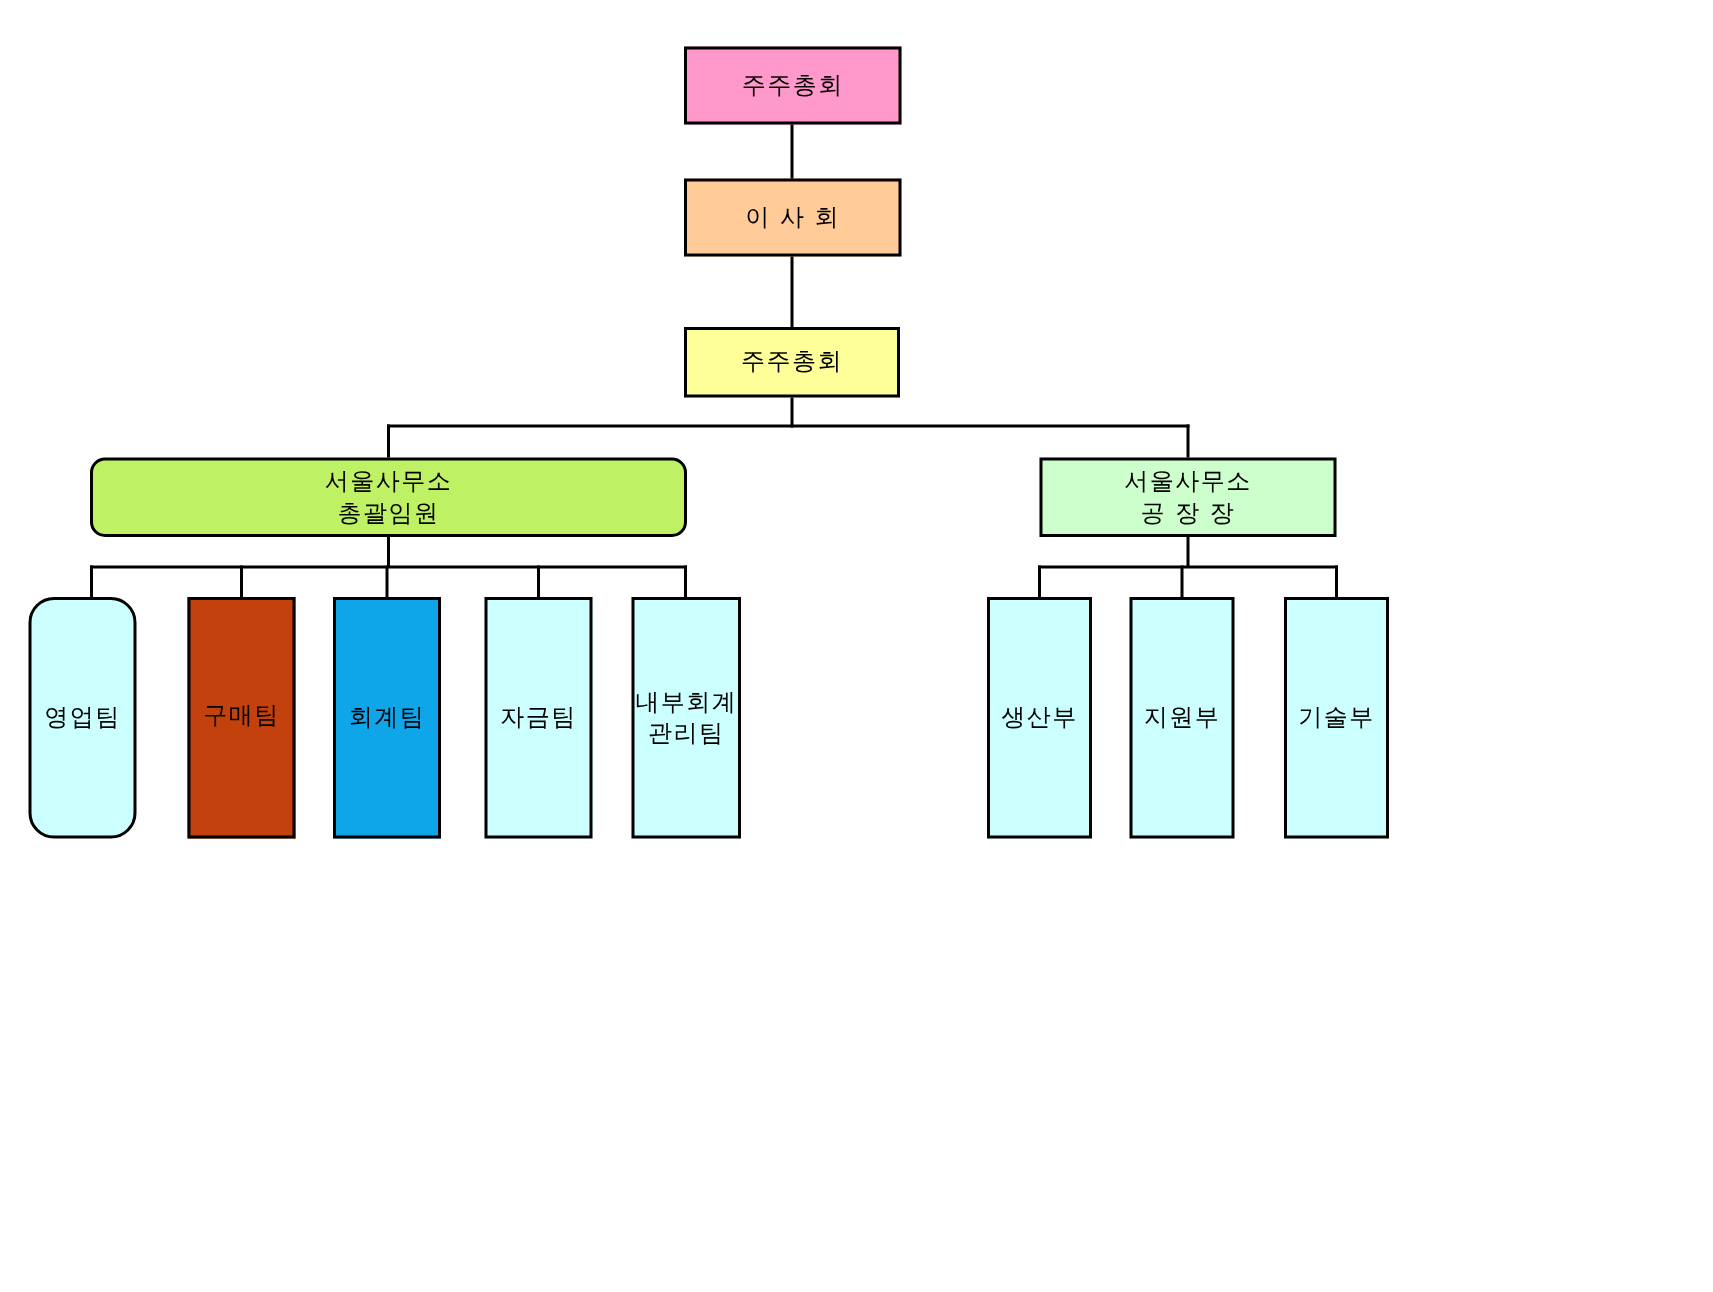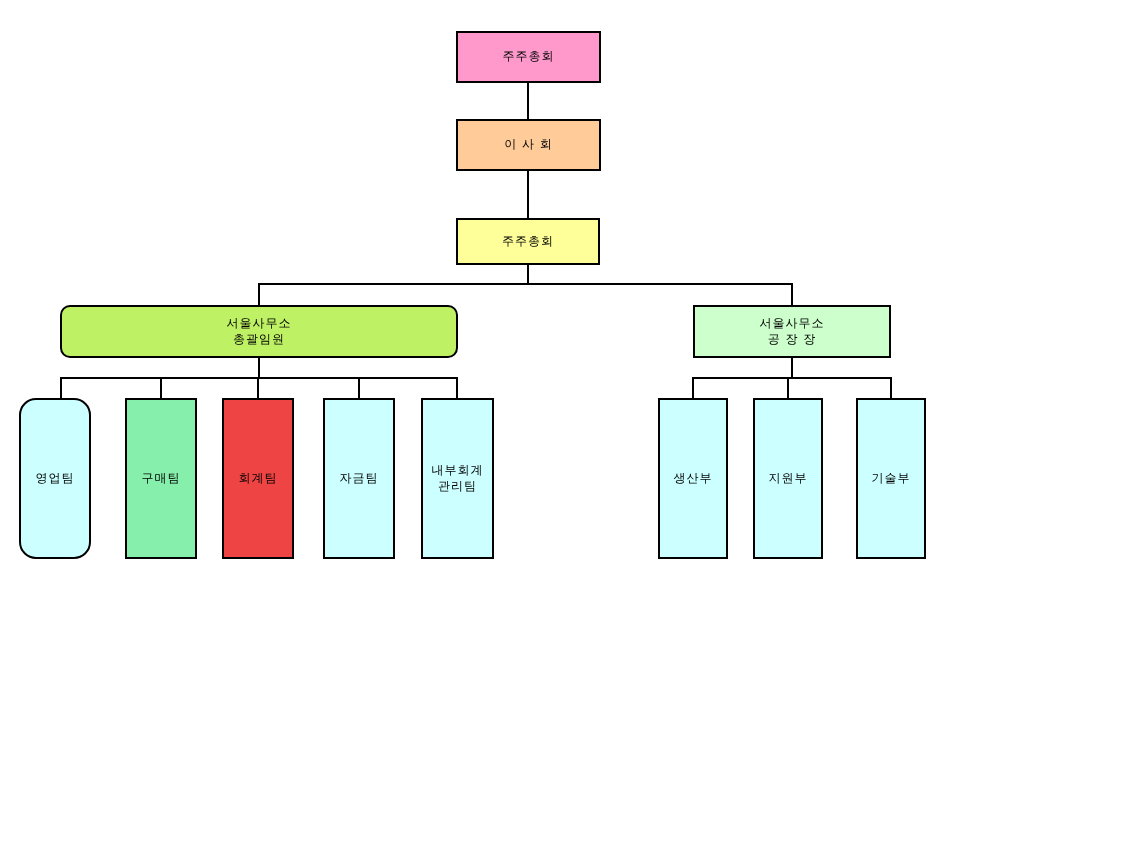--- a/index.html
+++ b/index.html
@@ -16,21 +16,21 @@
     overflow: hidden;
   }
   .node {
     position: absolute;
     box-sizing: border-box;
     border: 2px solid #000000;
     display: flex;
     align-items: center;
     justify-content: center;
     text-align: center;
-    font-size: 12px;
+    font-size: 16px;
     line-height: 1.3;
     color: #000000;
     white-space: pre-line;
     letter-spacing: 1px;
   }
   .vline { position: absolute; width: 2px; background: #000000; }
   .hline { position: absolute; height: 2px; background: #000000; }
 
   
   .b-shareholders { left: 456px; top: 31px;  width: 145px; height: 52px; }
@@ -63,22 +63,22 @@
 
   <div class="node b-ceo" style="background: rgb(255, 255, 153);">주주총회</div>
 
   <div class="node b-seoul" style="background: #bef264; border-radius: 10px;">서울사무소
 총괄임원</div>
 
   <div class="node b-factory" style="background: rgb(204, 255, 204);">서울사무소
 공 장 장</div>
 
   <div class="node leaf b-team0" style="background: rgb(204, 255, 255);">영업팀</div>
-  <div class="node leaf b-team1" style="background: #86efac; font-family: Liberation Serif, serif;">구매팀</div>
-  <div class="node leaf b-team2" style="background: #ef4444;">회계팀</div>
+  <div class="node leaf b-team1" style="background: #c2410c; font-family: Liberation Serif, serif;">구매팀</div>
+  <div class="node leaf b-team2" style="background: #0ea5e9;">회계팀</div>
   <div class="node leaf b-team3" style="background: rgb(204, 255, 255);">자금팀</div>
   <div class="node leaf b-team4" style="background: rgb(204, 255, 255);">내부회계
 관리팀</div>
 
   <div class="node leaf b-dept0" style="background: rgb(204, 255, 255);">생산부</div>
   <div class="node leaf b-dept1" style="background: rgb(204, 255, 255);">지원부</div>
   <div class="node leaf b-dept2" style="background: rgb(204, 255, 255); text-align: center;">기술부</div>
 
   <div class="vline" style="left:527px; top:83px;  height:36px;"></div>
   <div class="vline" style="left:527px; top:171px; height:47px;"></div>

